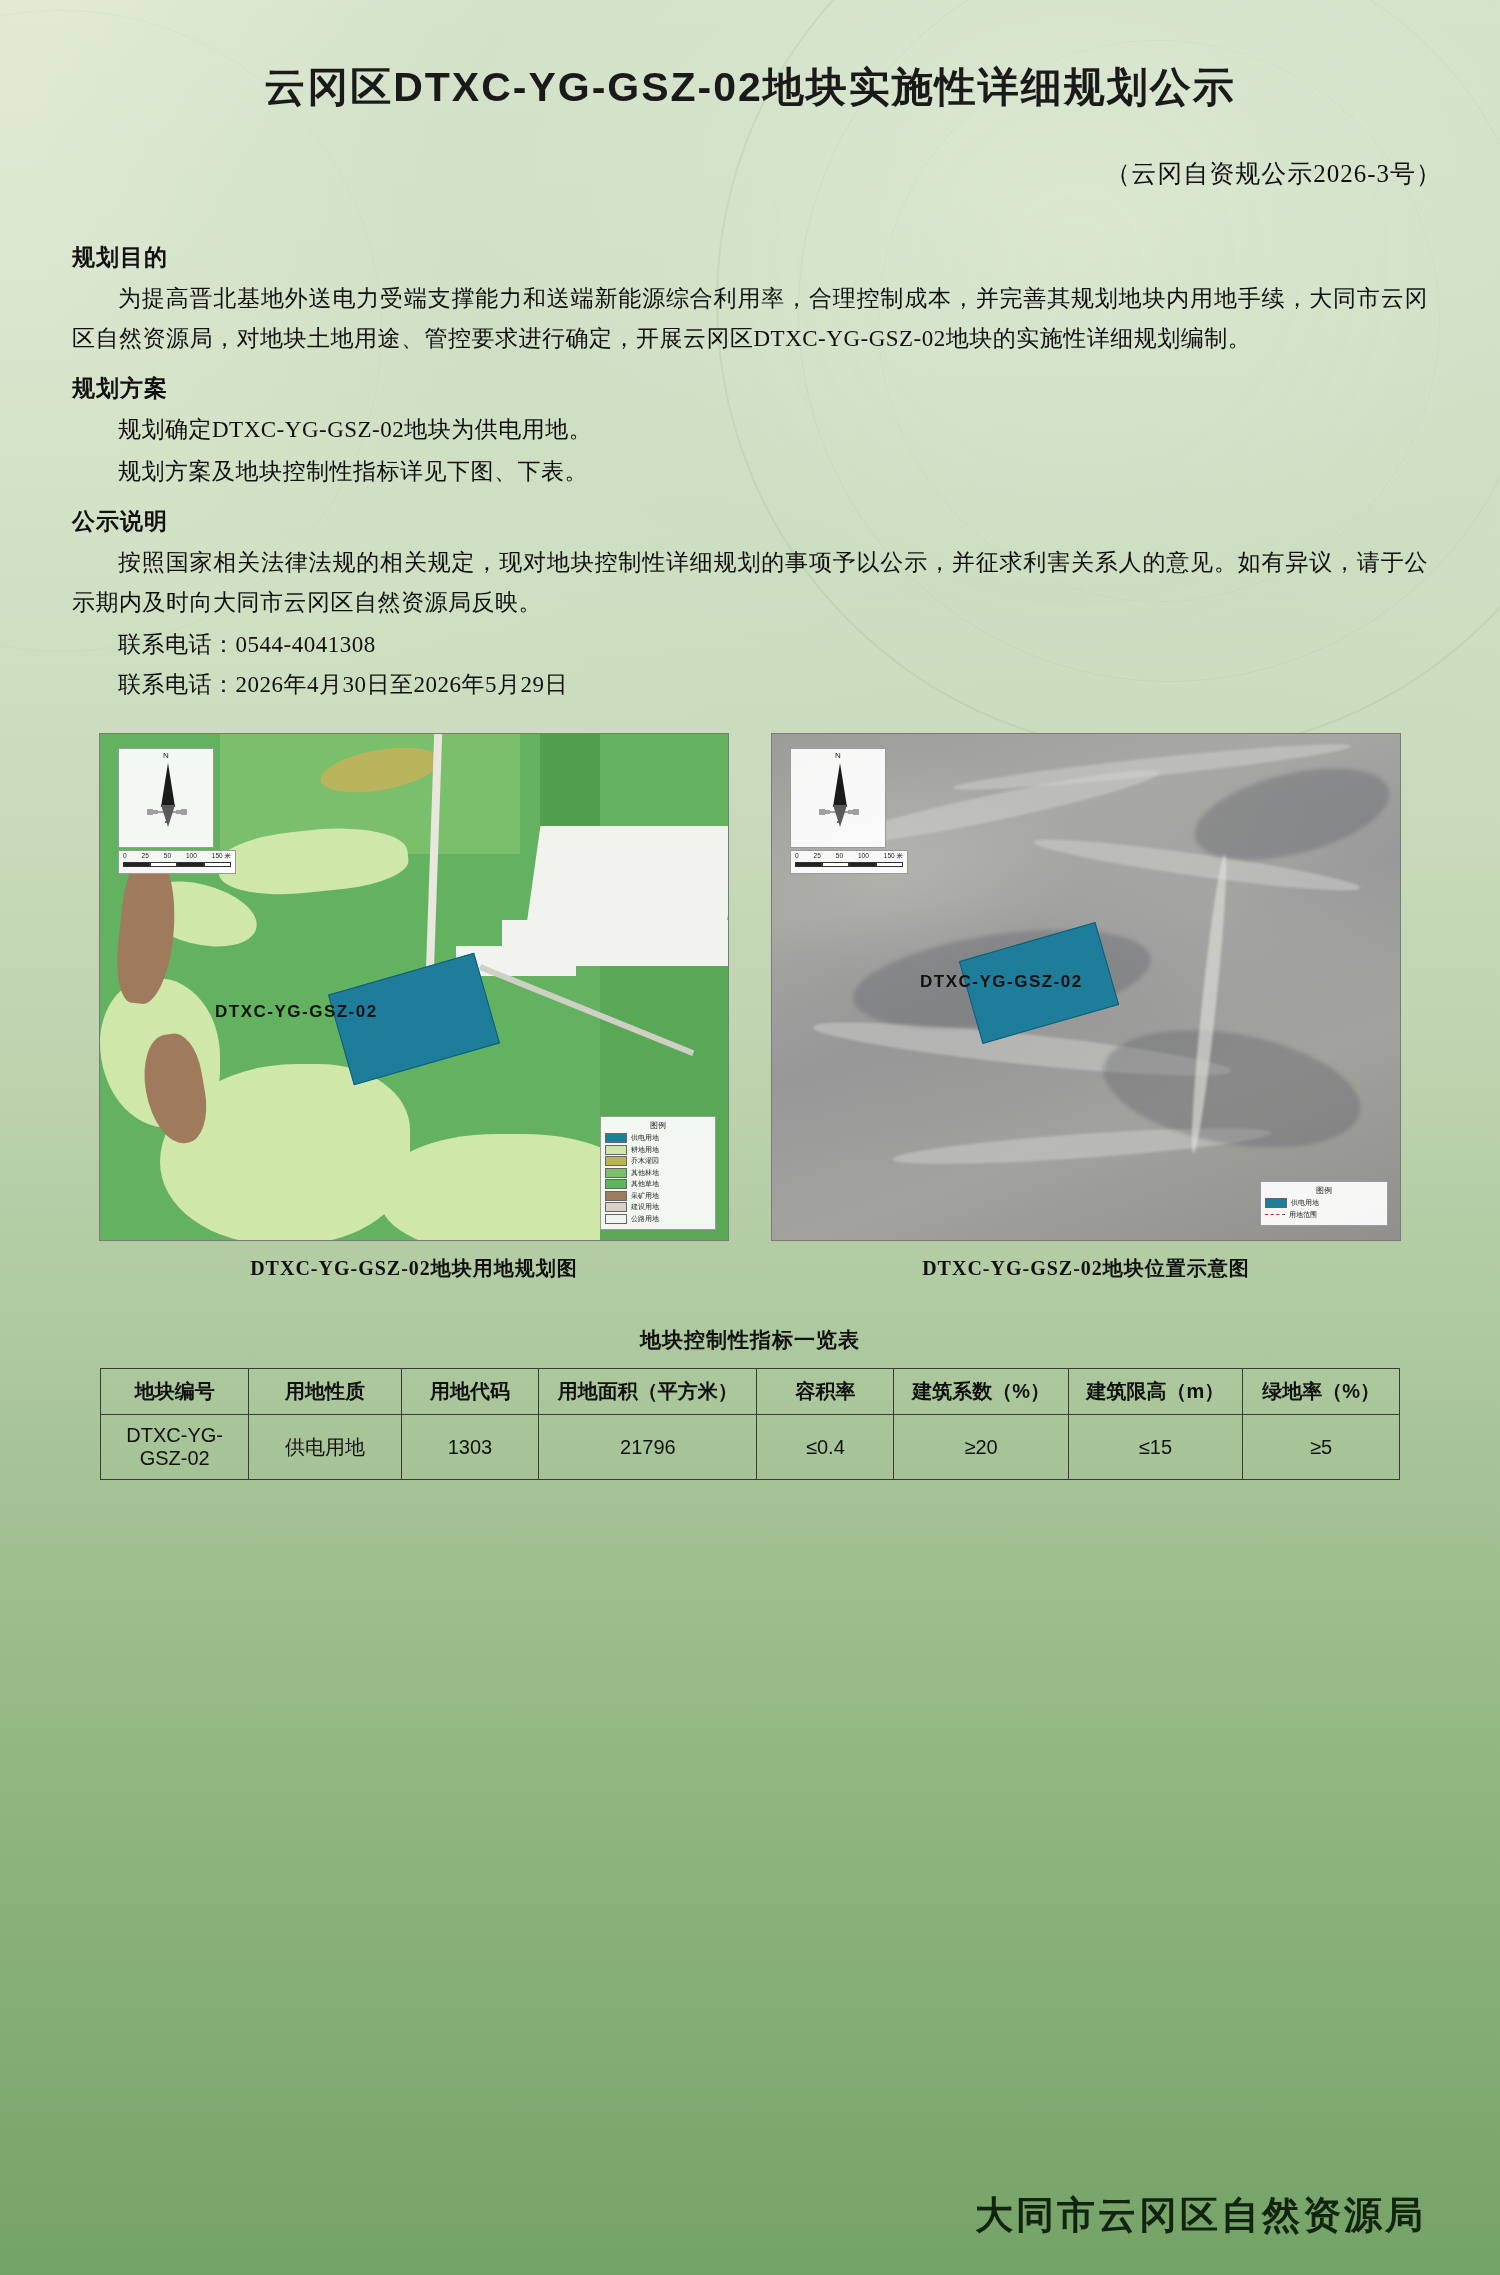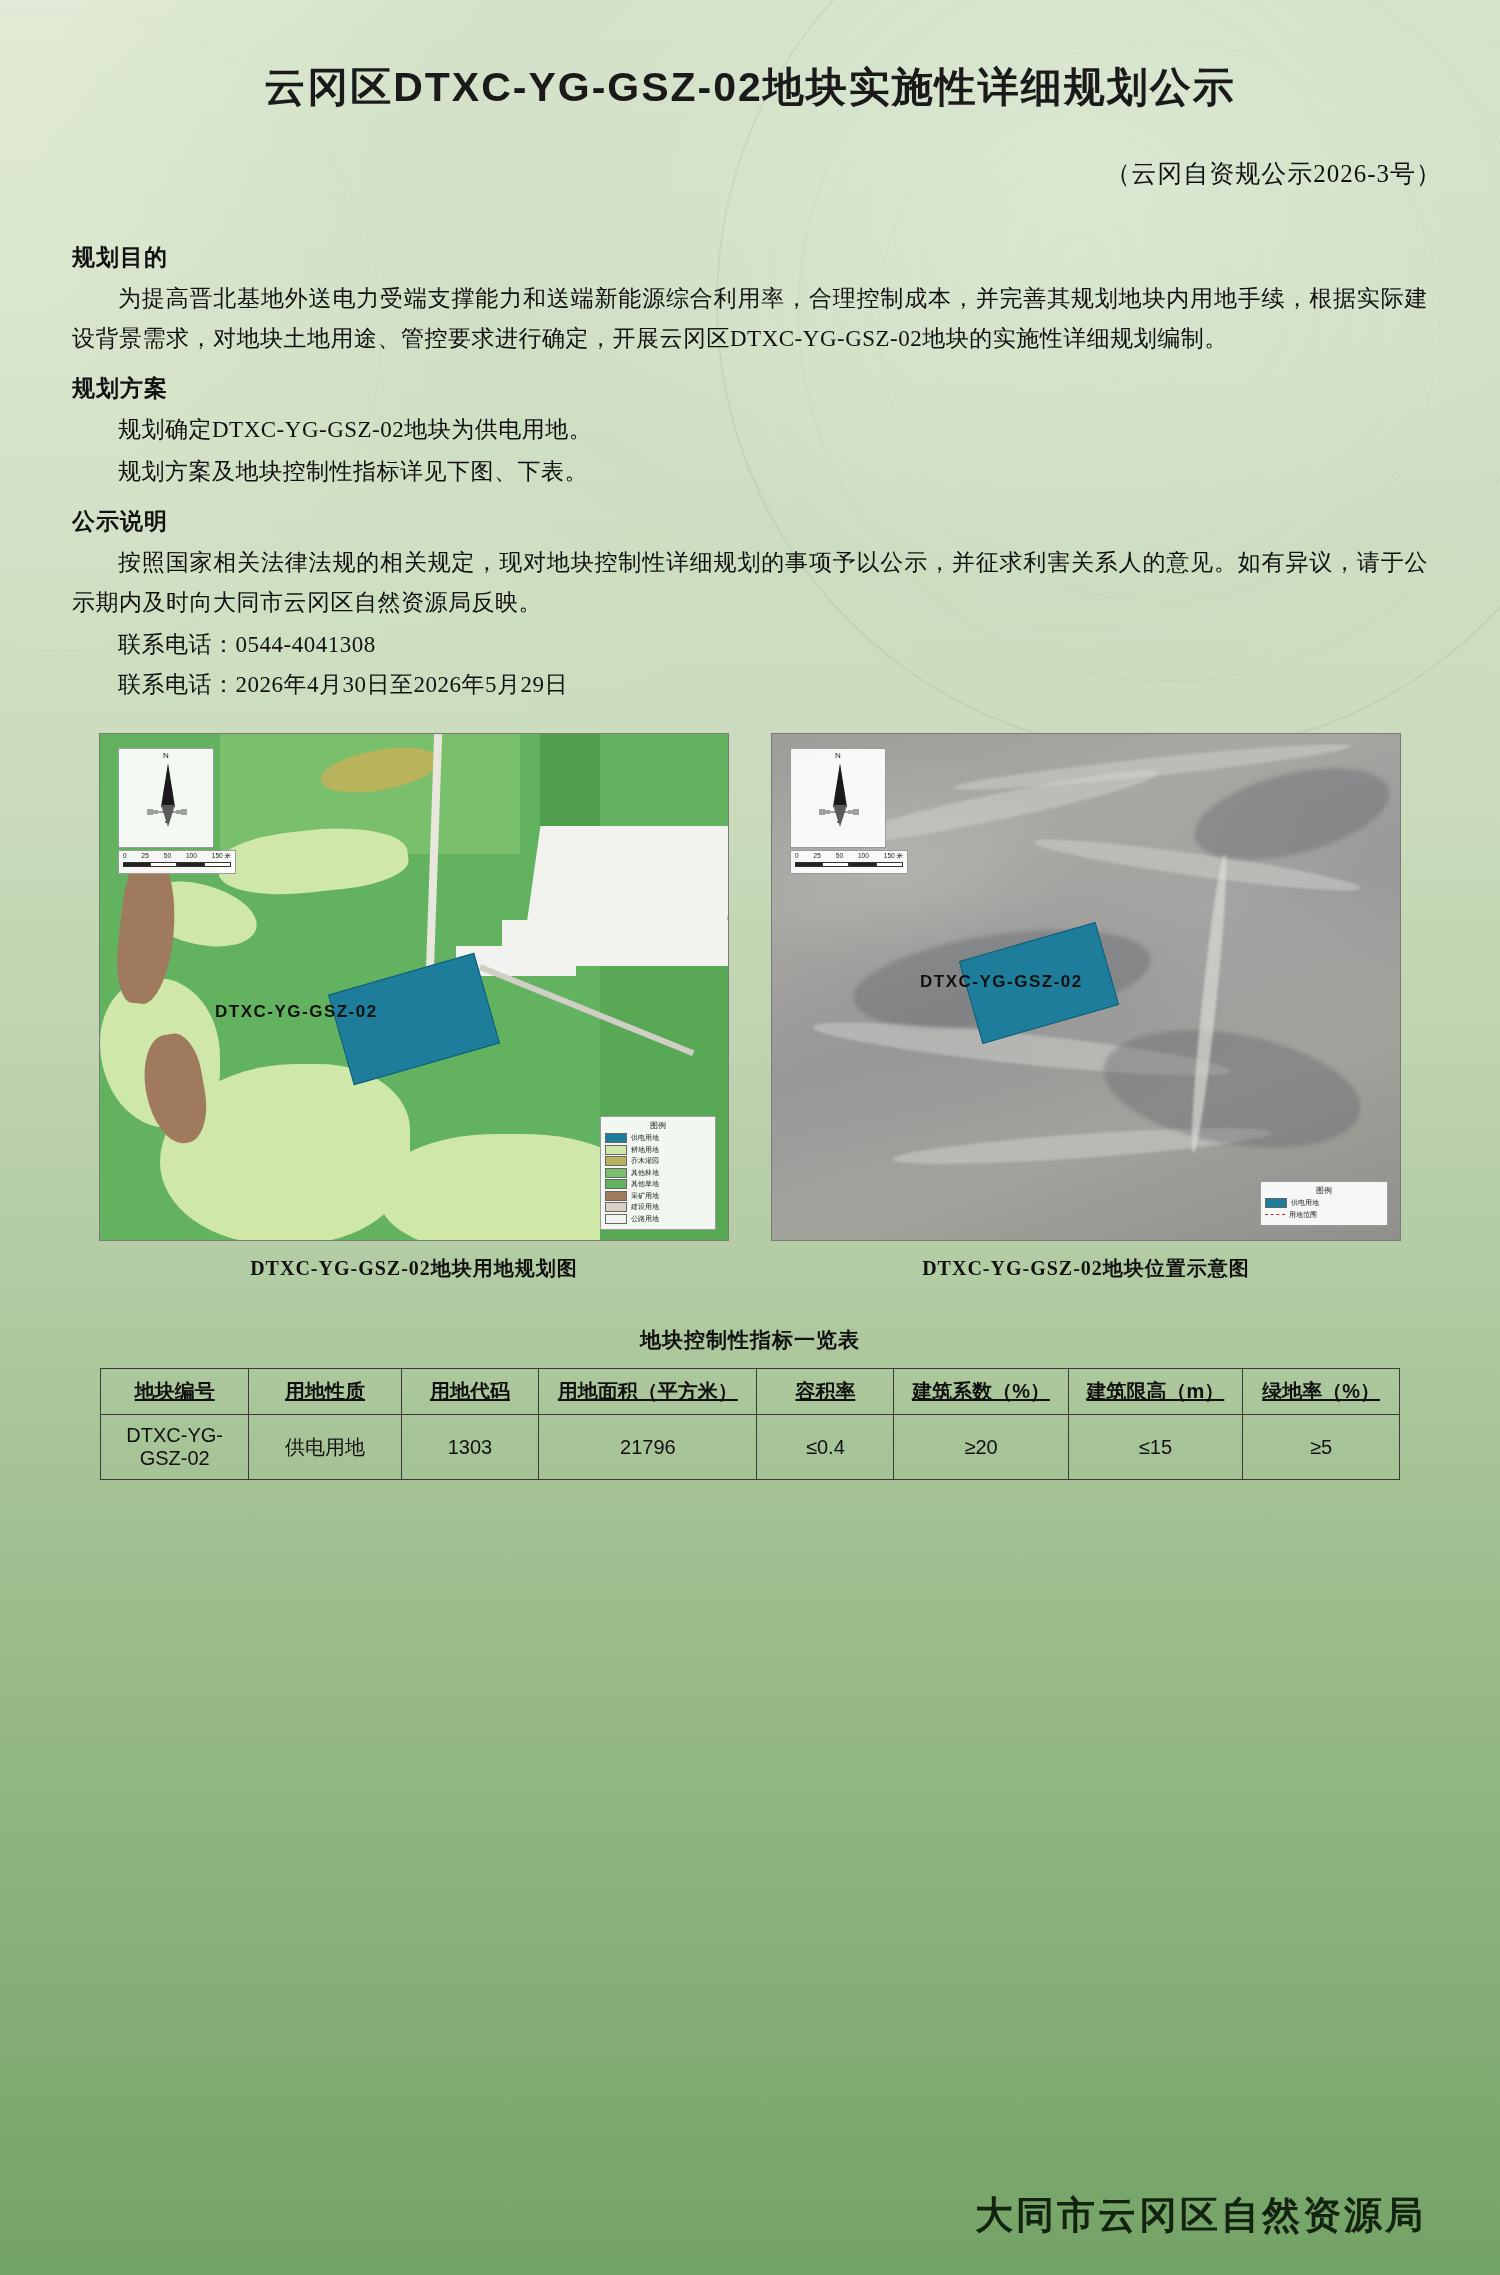--- a/index.html
+++ b/index.html
@@ -454,21 +454,21 @@
   }
   table.indicators th,
   table.indicators td {
     border: 1px solid #3a3a3a;
     text-align: center;
     font-size: 20px;
     color: #111;
     padding: 9px 4px;
     font-family: "Liberation Sans", "DejaVu Sans", sans-serif;
   }
-  table.indicators th { font-weight: bold; text-decoration: underline; }
+  table.indicators th { font-weight: bold; }
   table.indicators td { font-weight: normal; }
 
   
   .footer {
     position: absolute;
     bottom: 34px;
     right: 74px;
     font-family: Liberation Sans, sans-serif;
     font-weight: bold;
     font-size: 38px;
@@ -488,21 +488,21 @@
   <div class="wm wm-left"></div>
 
   <div class="content">
 
     <div class="title">云冈区DTXC-YG-GSZ-02地块实施性详细规划公示</div>
     <div class="subtitle">（云冈自资规公示2026-3号）</div>
 
     <div class="body-wrap">
 
       <div class="h2">规划目的</div>
-      <p class="para">为提高晋北基地外送电力受端支撑能力和送端新能源综合利用率，合理控制成本，并完善其规划地块内用地手续，根据实际建设背景需求，对地块土地用途、管控要求进行确定，开展云冈区DTXC-YG-GSZ-02地块的实施性详细规划编制。</p>
+      <p class="para">为提高晋北基地外送电力受端支撑能力和送端新能源综合利用率，合理控制成本，并完善其规划地块内用地手续，大同市云冈区自然资源局，对地块土地用途、管控要求进行确定，开展云冈区DTXC-YG-GSZ-02地块的实施性详细规划编制。</p>
 
       <div class="h2">规划方案</div>
       <p class="para tight">规划确定DTXC-YG-GSZ-02地块为供电用地。</p>
       <p class="para tight">规划方案及地块控制性指标详见下图、下表。</p>
 
       <div class="h2">公示说明</div>
       <p class="para">按照国家相关法律法规的相关规定，现对地块控制性详细规划的事项予以公示，并征求利害关系人的意见。如有异议，请于公示期内及时向大同市云冈区自然资源局反映。</p>
       <div class="line-item">联系电话：0544-4041308</div>
       <div class="line-item">联系电话：2026年4月30日至2026年5月29日</div>
 

